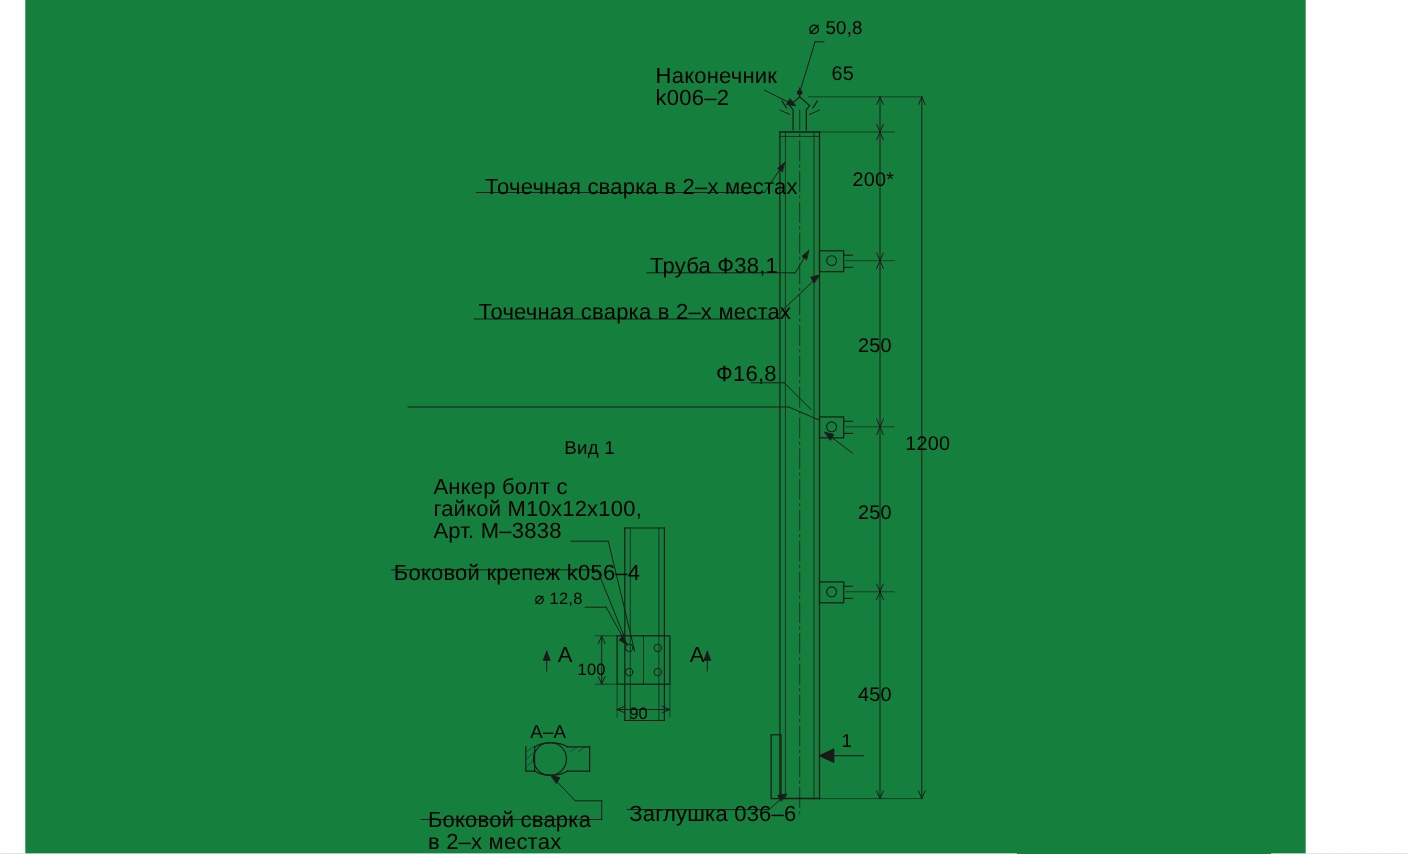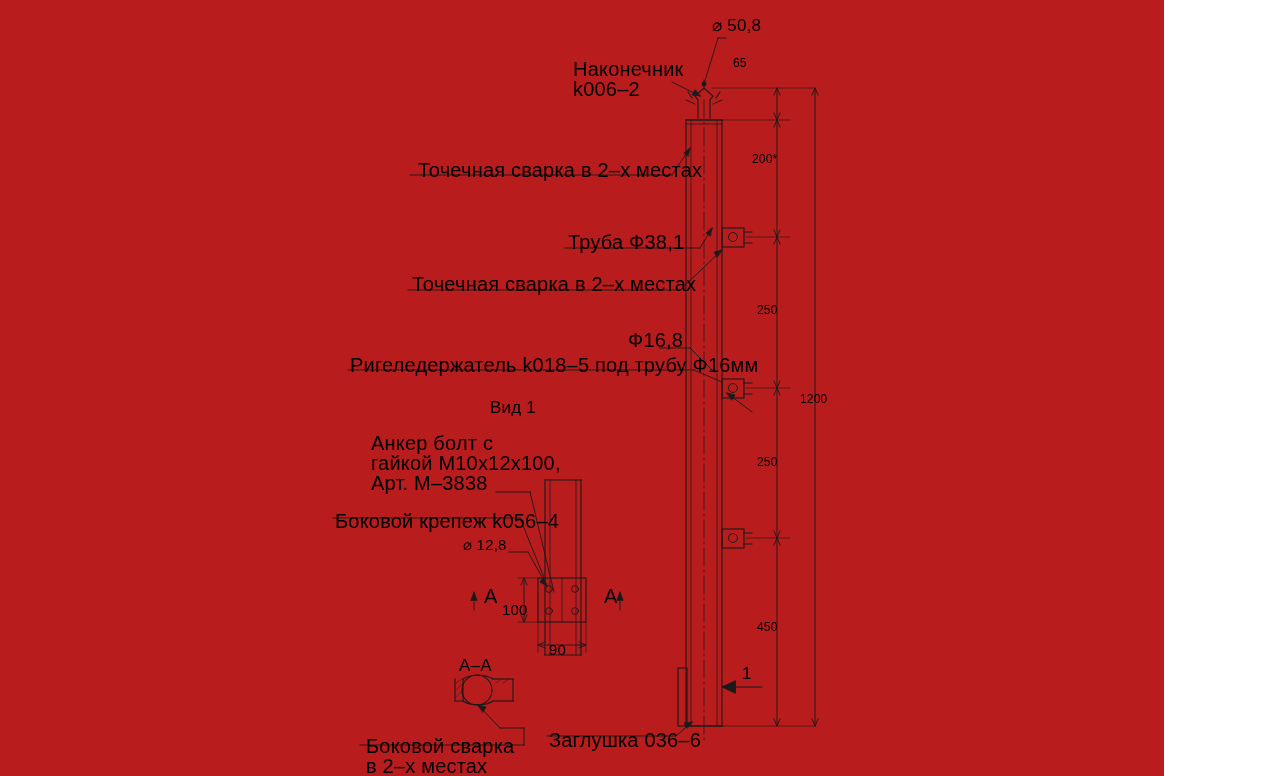--- a/index.html
+++ b/index.html
@@ -4,24 +4,25 @@
 <style>
   html, body {
     margin: 0;
     padding: 0;
     background: #ffffff;
   }
   #sheet {
     position: relative;
     width: 1164px;
     height: 776px;
-    background: #b91c1c;
+    background: #15803d;
     font-family: "Liberation Sans", sans-serif;
     color: #000000;
     overflow: hidden;
+    margin-left: 23px;
   }
   #svg-layer {
     position: absolute;
     left: 0;
     top: 0;
     width: 1280px;
     height: 776px;
   }
   .lbl {
     position: absolute;
@@ -32,21 +33,21 @@
     line-height: 1.32;
     letter-spacing: 0.2px;
   }
   .lbl.big {
     font-size: 17px;
   }
   .lbl.mid {
     font-size: 15px;
   }
   .lbl.dim {
-    font-size: 12px;
+    font-size: 18px;
   }
 </style>
 </head>
 <body>
 
 <div id="sheet">
 
   <svg id="svg-layer" viewBox="0 0 1280 776">
     <g stroke="#1a1a1a" fill="none" stroke-width="1.1" stroke-linecap="square">
 
@@ -229,21 +230,20 @@
   <div class="lbl dim" style="left:752px; top:152px;">200*</div>
 
   <div class="lbl" style="left:568px; top:229px;">Труба Ф38,1</div>
 
   <div class="lbl" style="left:412px; top:271px;">Точечная сварка в 2–х местах</div>
 
   <div class="lbl dim" style="left:757px; top:303px;">250</div>
 
   <div class="lbl" style="left:628px; top:327px;">Ф16,8</div>
 
-  <div class="lbl" style="left:350px; top:352px;">Ригеледержатель k018–5 под трубу Ф16мм</div>
 
   <div class="lbl big" style="left:490px; top:397px;">Вид 1</div>
 
   <div class="lbl dim" style="left:800px; top:392px;">1200</div>
 
   <div class="lbl" style="left:371px; top:430px;">Анкер болт с</div>
   <div class="lbl" style="left:371px; top:450px;">гайкой М10х12х100,</div>
   <div class="lbl" style="left:371px; top:470px;">Арт. М–3838</div>
 
   <div class="lbl dim" style="left:757px; top:455px;">250</div>

